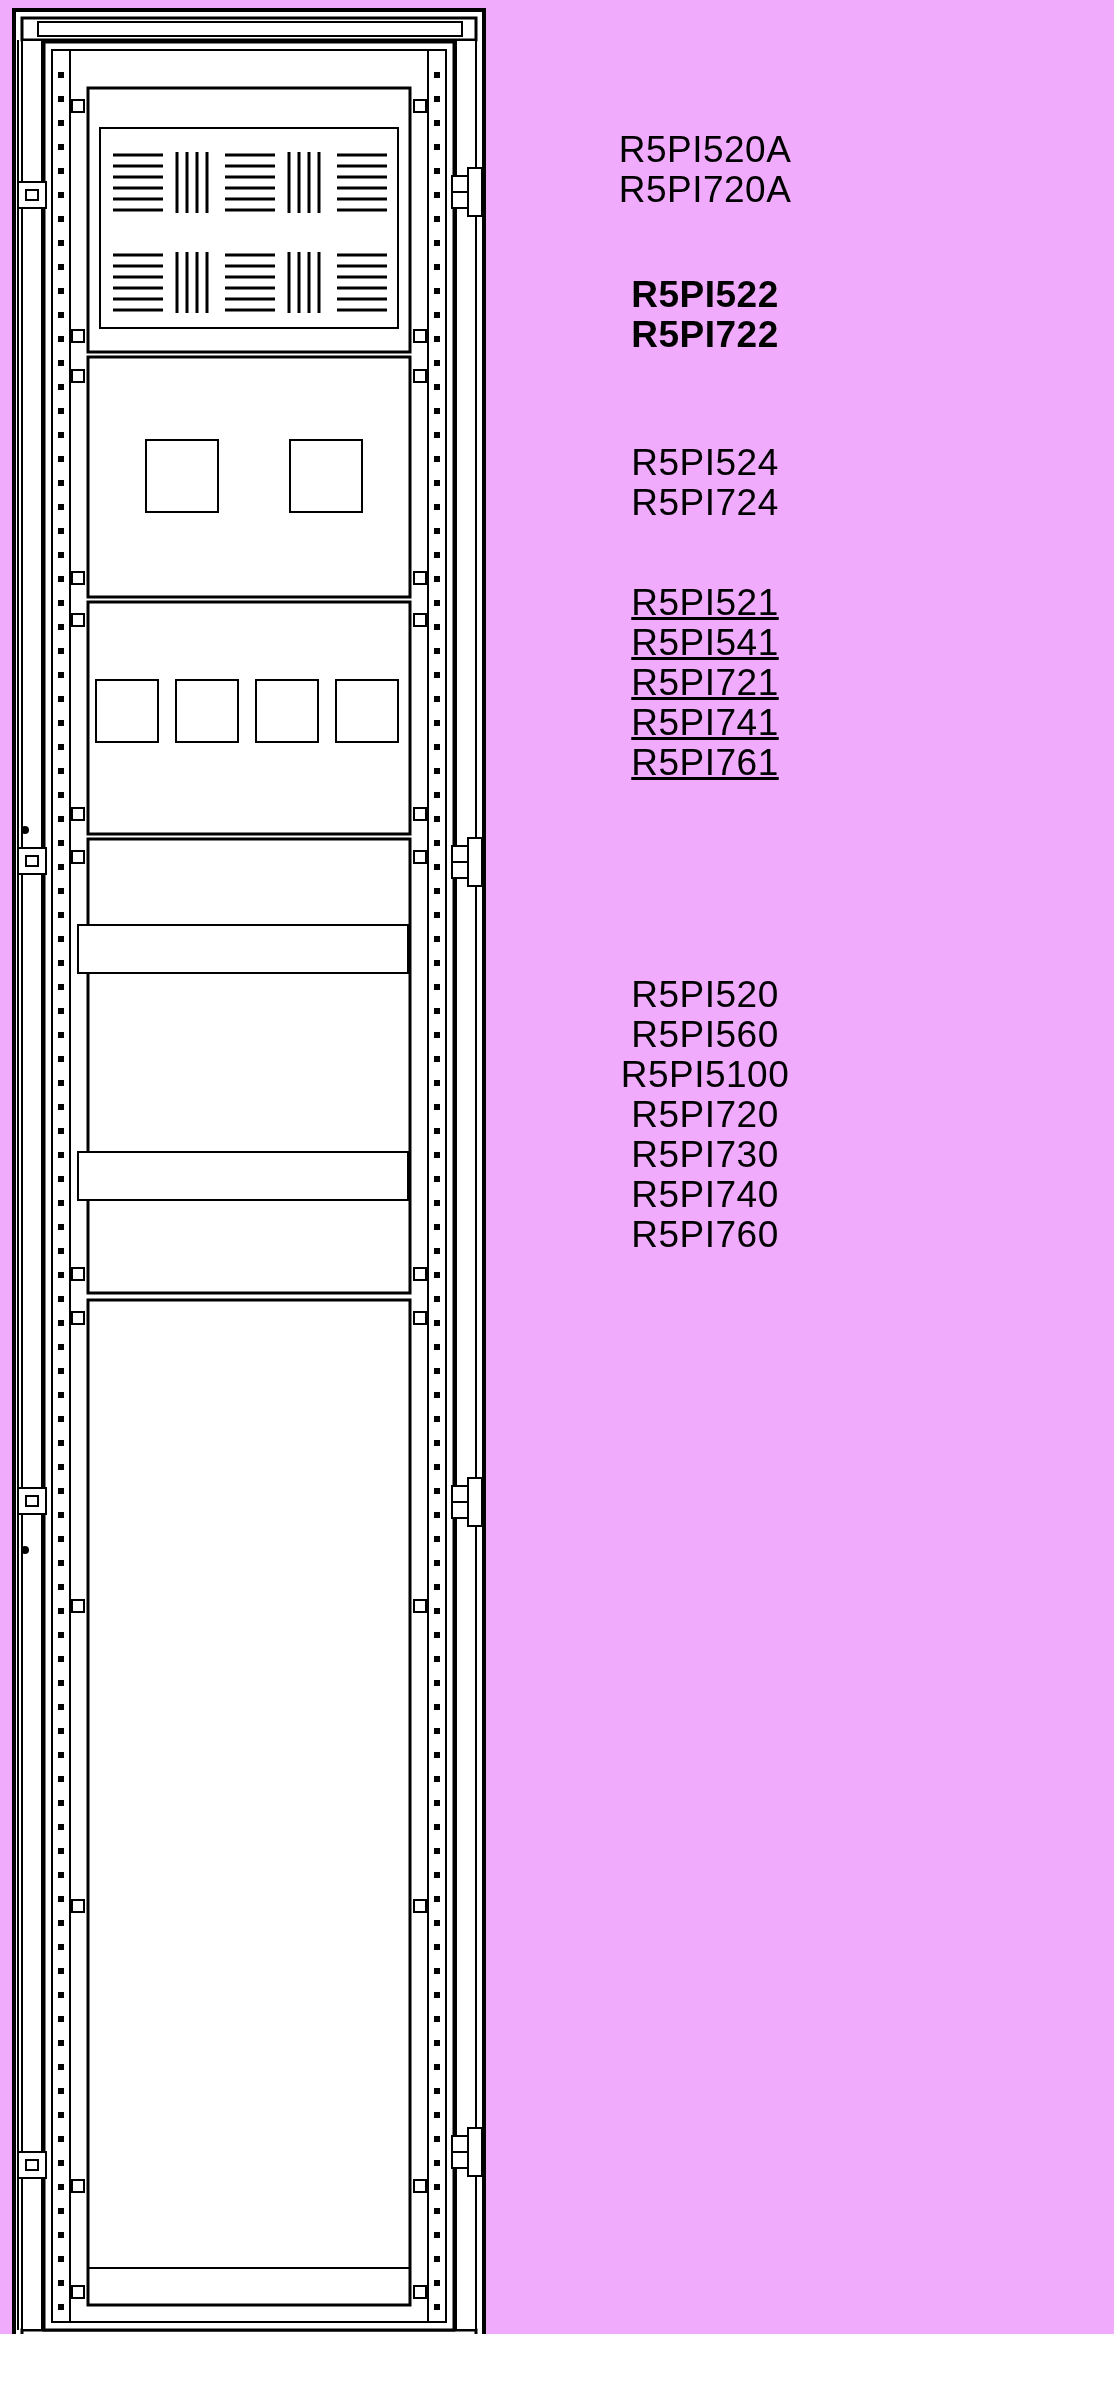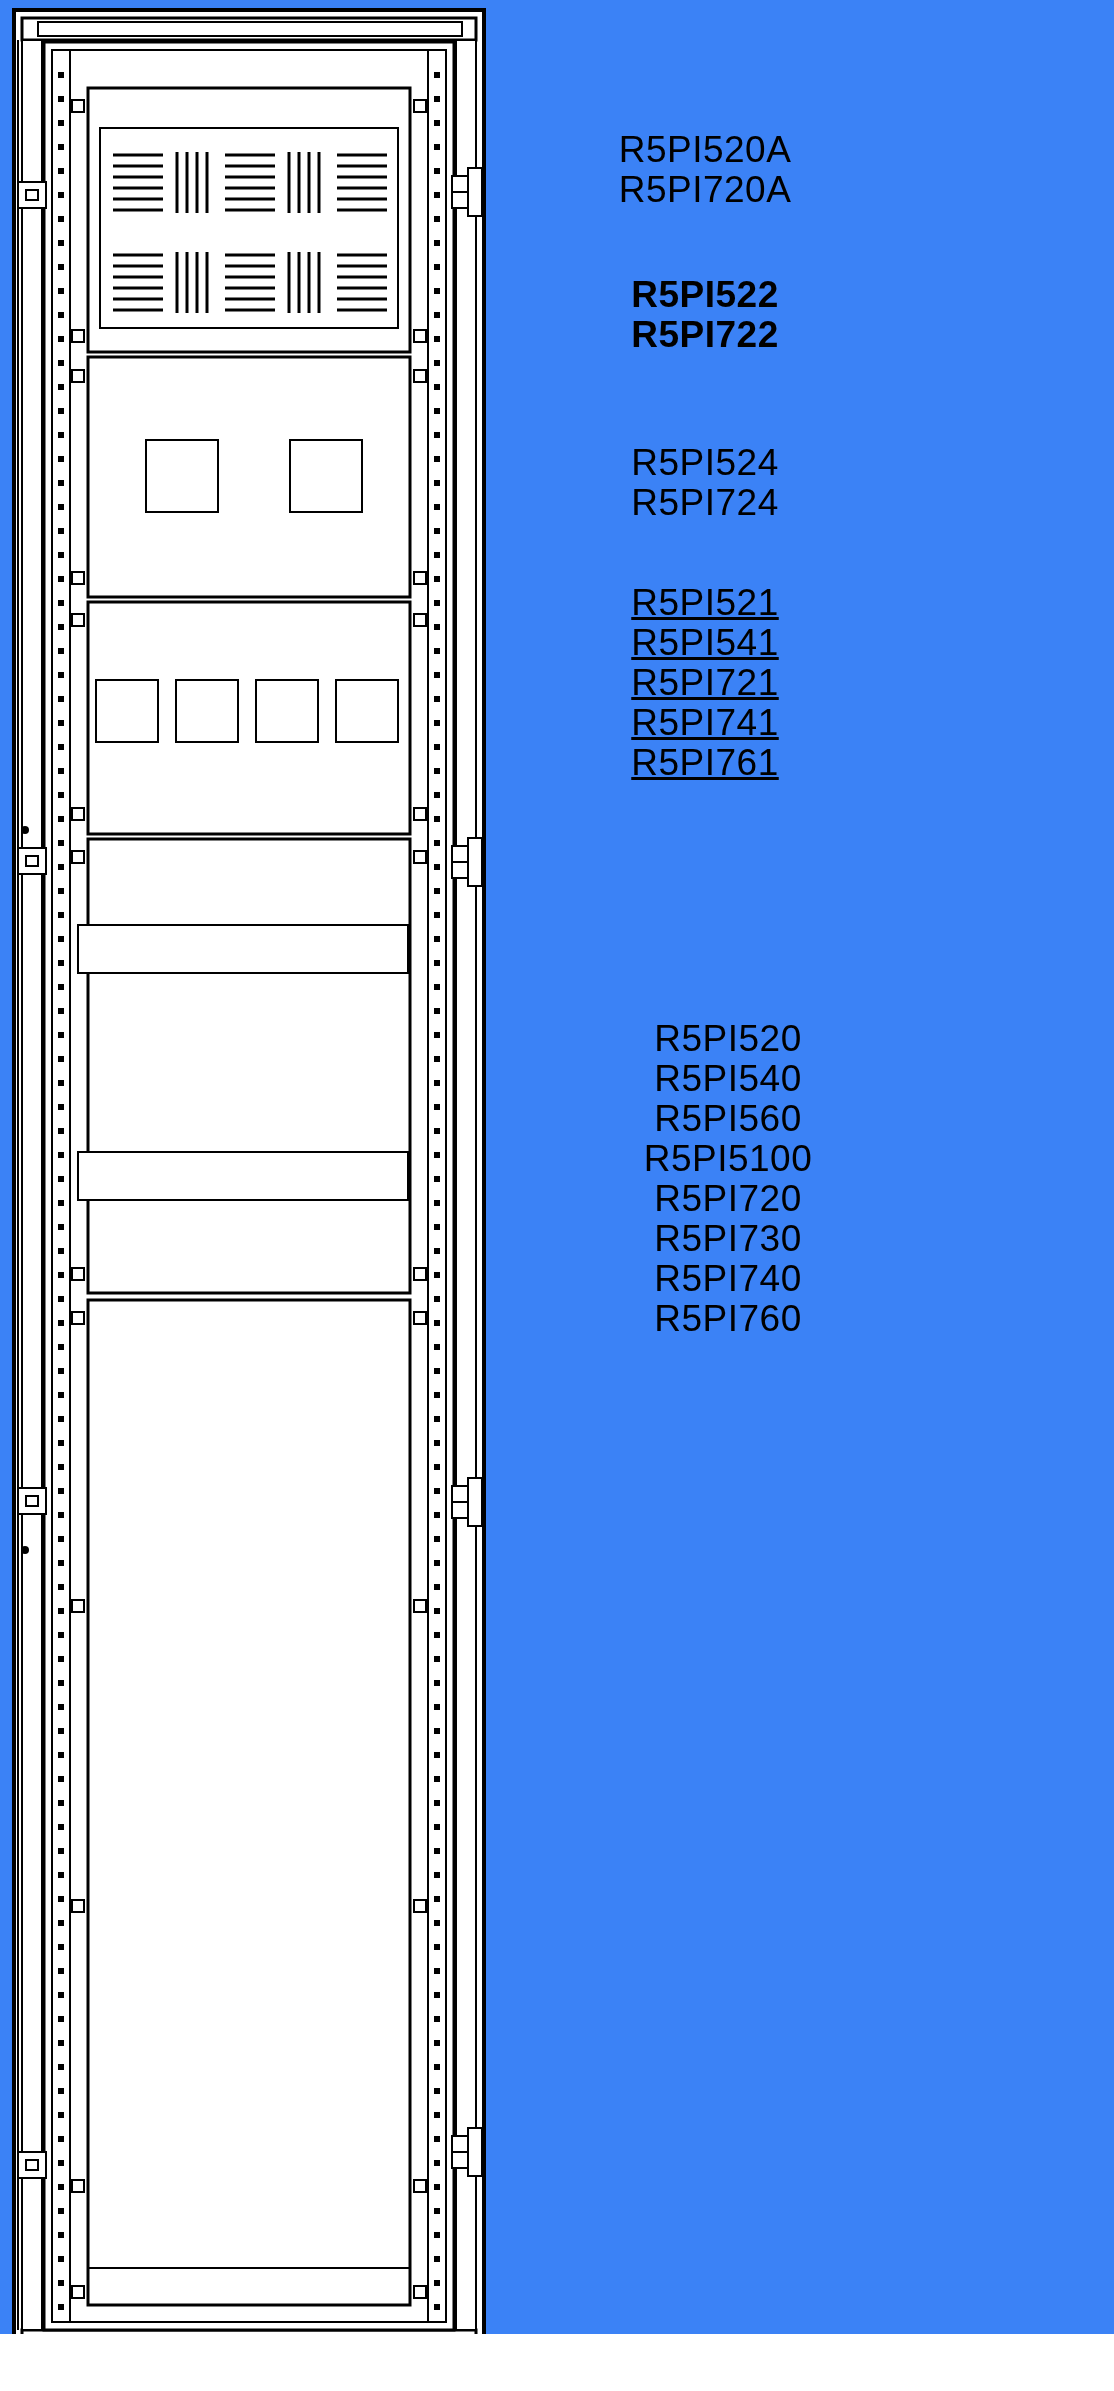--- a/index.html
+++ b/index.html
@@ -7,21 +7,21 @@
     padding: 0;
     background: #ffffff;
   }
   body {
     font-family: "Liberation Sans", sans-serif;
   }
   #page {
     position: relative;
     width: 1114px;
     height: 2334px;
-    background: #3b82f6;
+    background: #f0abfc;
     overflow: hidden;
   }
   #cabinet-svg {
     position: absolute;
     left: 0;
     top: 0;
   }
   .label-group {
     position: absolute;
     text-align: center;
@@ -469,23 +469,22 @@
   </div>
 
   <div class="label-group" style="left:545px; top:583px; width:320px;text-decoration:underline;">
     <span class="ln">R5PI521</span>
     <span class="ln">R5PI541</span>
     <span class="ln">R5PI721</span>
     <span class="ln">R5PI741</span>
     <span class="ln">R5PI761</span>
   </div>
 
-  <div class="label-group" style="left:568px; top:975px; width:320px;margin-top:44px;">
+  <div class="label-group" style="left:545px; top:975px; width:320px;">
     <span class="ln">R5PI520</span>
-    <span class="ln">R5PI540</span>
     <span class="ln">R5PI560</span>
     <span class="ln">R5PI5100</span>
     <span class="ln">R5PI720</span>
     <span class="ln">R5PI730</span>
     <span class="ln">R5PI740</span>
     <span class="ln">R5PI760</span>
   </div>
 
 </div>
 

